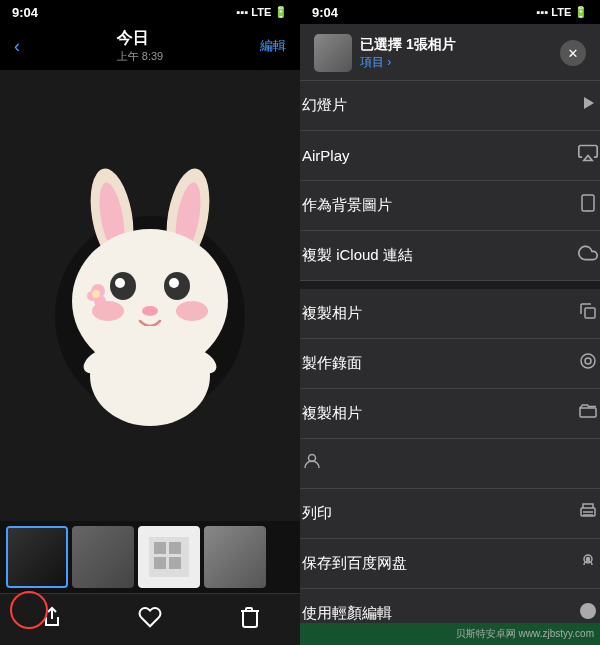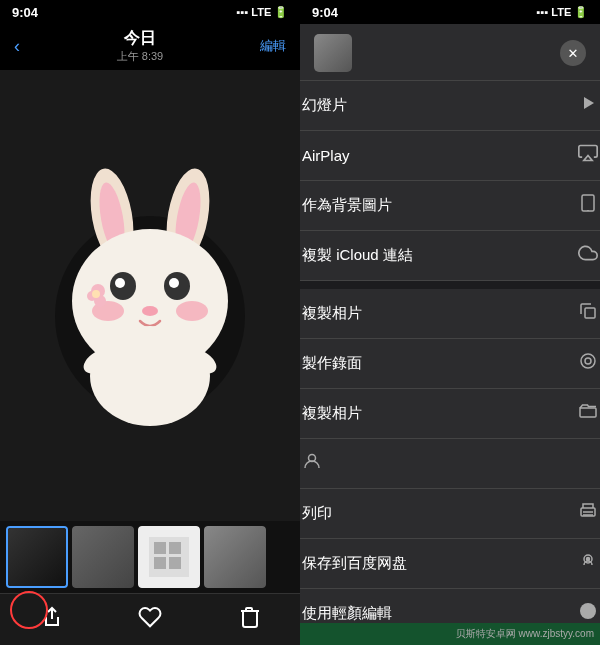--- a/index.html
+++ b/index.html
@@ -39,21 +39,21 @@
       justify-content: space-between;
       align-items: center;
       padding: 4px 14px 6px;
       color: #fff;
     }
     .left-nav .back-btn {
       color: #4a9eff;
       font-size: 18px;
     }
     .left-nav .title-area {
-      text-align: center;
+      text-align: left;
     }
     .left-nav .title-area .title {
       font-size: 16px;
       font-weight: 600;
       color: #fff;
     }
     .left-nav .title-area .subtitle {
       font-size: 11px;
       color: #999;
     }
@@ -342,20 +342,24 @@
       <span>▪▪▪ LTE</span>
       <span>🔋</span>
     </div>
   </div>
 
   <div class="menu-header">
     <div class="menu-header-left">
       <div class="header-thumb">
         <div class="header-thumb-inner"></div>
       </div>
+      <div class="menu-header-title">
+        <div class="main-title">已選擇 1張相片</div>
+        <div class="sub-link">項目 ›</div>
+      </div>
     </div>
     <div class="close-btn">✕</div>
   </div>
 
   <div class="menu-list">
 
     <div class="menu-item">
       <span class="menu-item-label">幻燈片</span>
       <span class="menu-item-icon">
         <svg width="20" height="20" viewBox="0 0 20 20" fill="#aaa">

